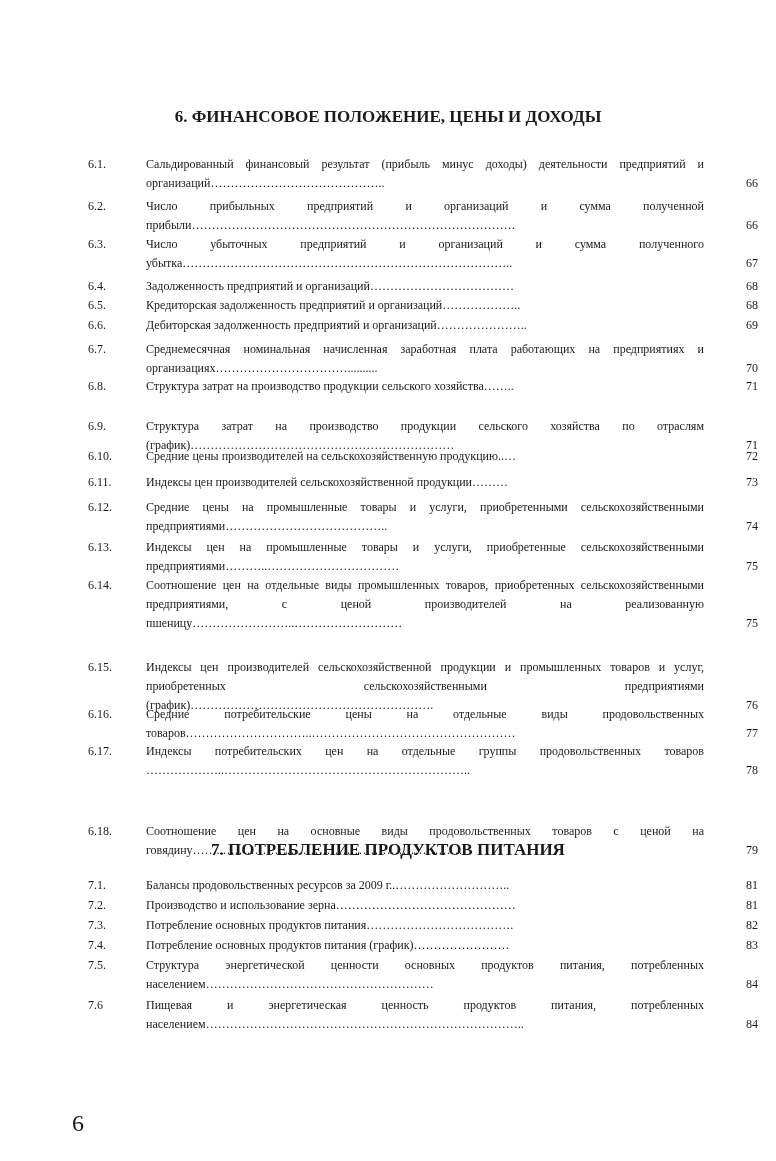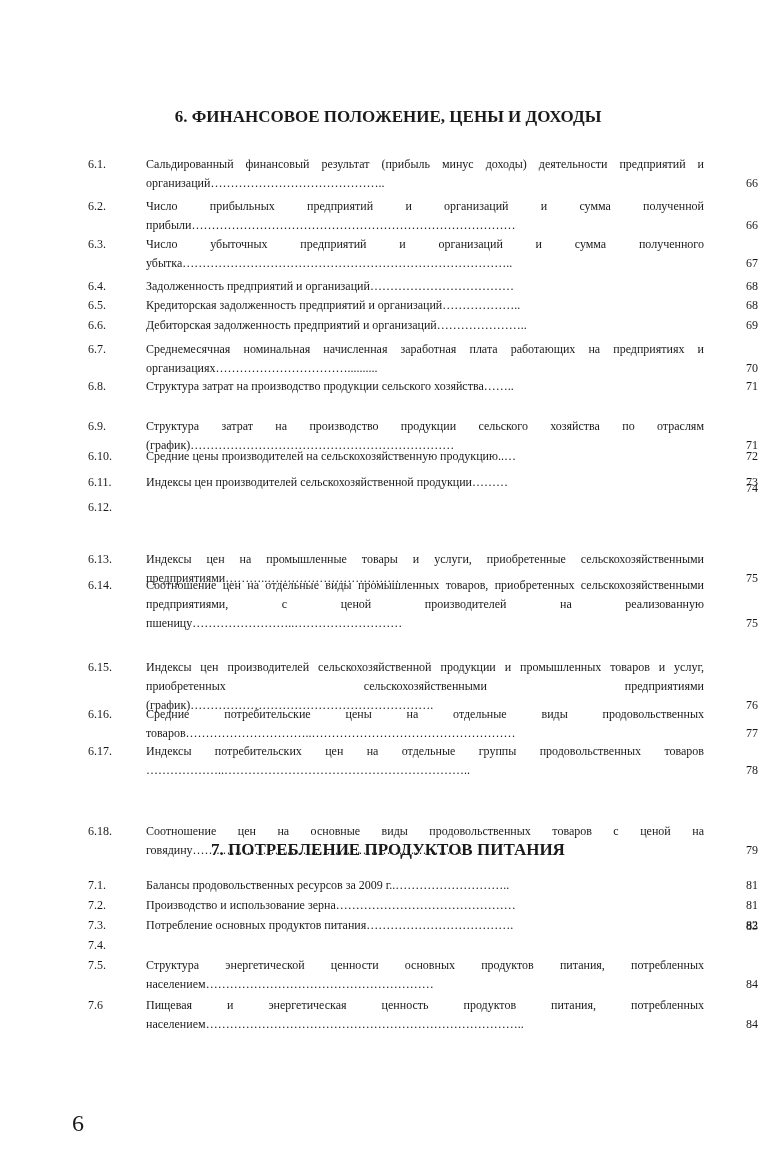--- a/index.html
+++ b/index.html
@@ -67,23 +67,24 @@
       <div class="text">Средние цены производителей на сельскохозяйственную продукцию..…</div>
       <span class="page">72</span>
     </div>
     <div class="entry" style="top: 473px;">
       <span class="num">6.11.</span>
       <div class="text">Индексы цен производителей сельскохозяйственной продукции………</div>
       <span class="page">73</span>
     </div>
     <div class="entry" style="top: 498px;">
       <span class="num">6.12.</span>
+      <div class="text">Средние цены на промышленные товары и услуги, приобретенными сельскохозяйственными предприятиями…………………………………..</div>
       <span class="page">74</span>
     </div>
-    <div class="entry" style="top: 550px;">
+    <div class="entry" style="top: 538px;">
       <span class="num">6.13.</span>
       <div class="text">Индексы цен на промышленные товары и услуги, приобретенные сельскохозяйственными предприятиями………..……………………………</div>
       <span class="page">75</span>
     </div>
     <div class="entry" style="top: 576px;">
       <span class="num">6.14.</span>
       <div class="text">Соотношение цен на отдельные виды промышленных товаров, приобретенных сельскохозяйственными предприятиями, с ценой производителей на реализованную пшеницу……………………..………………………</div>
       <span class="page">75</span>
     </div>
     <div class="entry" style="top: 641px; margin-top: 17px;">
@@ -119,20 +120,21 @@
       <div class="text">Производство и использование зерна………………………………………</div>
       <span class="page">81</span>
     </div>
     <div class="entry" style="top: 916px;">
       <span class="num">7.3.</span>
       <div class="text">Потребление основных продуктов питания……………………………….</div>
       <span class="page">82</span>
     </div>
     <div class="entry" style="top: 936px;">
       <span class="num">7.4.</span>
+      <div class="text">Потребление основных продуктов питания (график)……………………</div>
       <span class="page">83</span>
     </div>
     <div class="entry" style="top: 956px;">
       <span class="num">7.5.</span>
       <div class="text">Структура энергетической ценности основных продуктов питания, потребленных населением…………………………………………………</div>
       <span class="page">84</span>
     </div>
     <div class="entry" style="top: 996px;">
       <span class="num">7.6</span>
       <div class="text">Пищевая и энергетическая ценность продуктов питания, потребленных населением……………………………………………………………………..</div>

